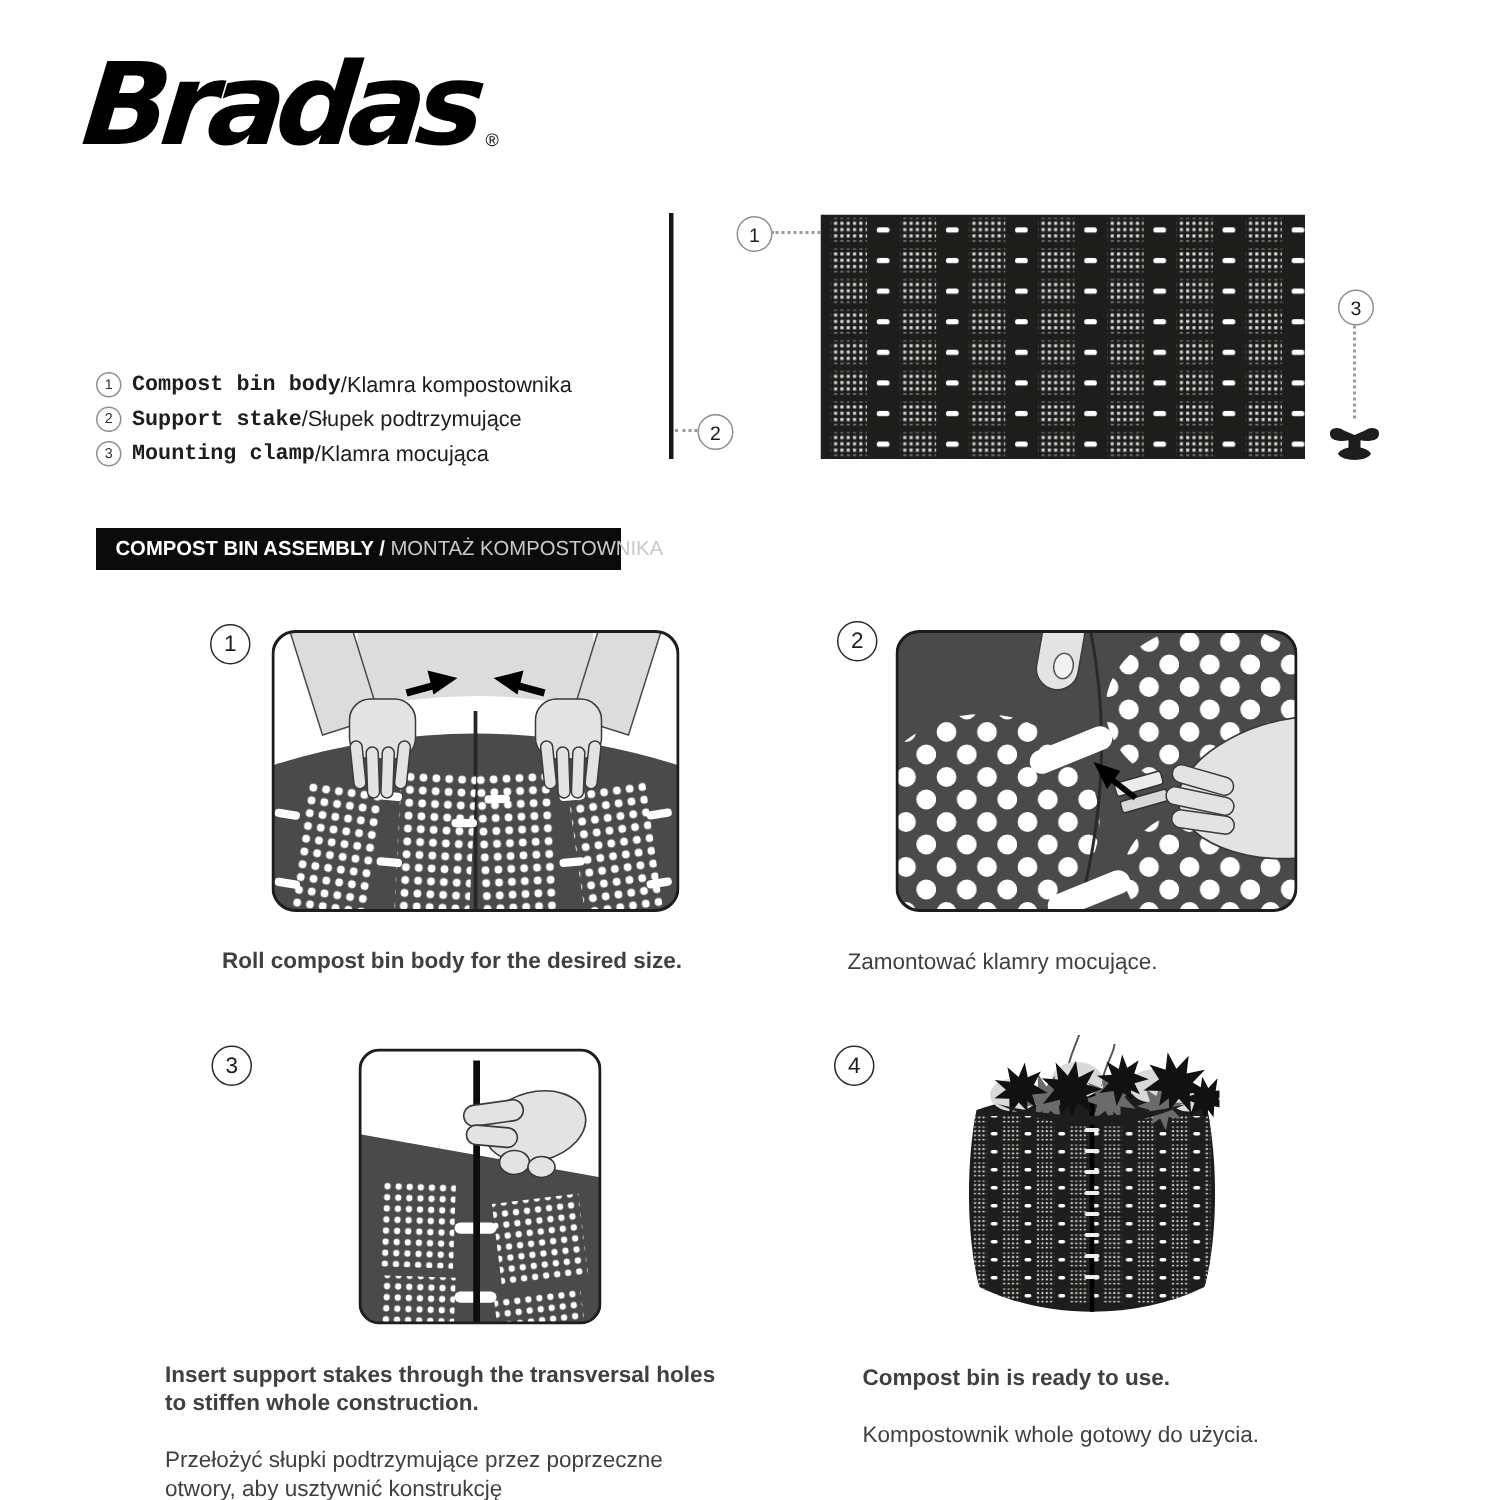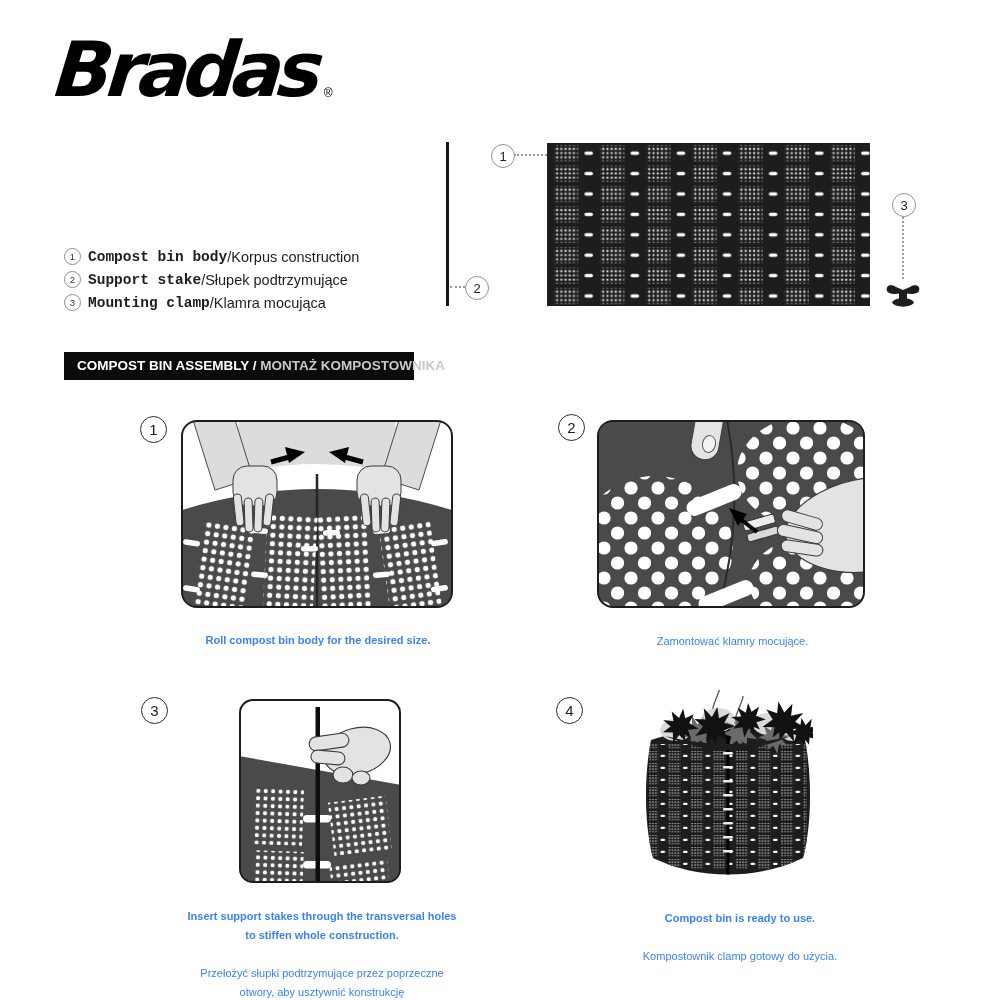--- a/index.html
+++ b/index.html
@@ -22,45 +22,45 @@
   .lbl{position:absolute;width:22px;height:22px;border:1.2px solid #8f8f8f;border-radius:50%;
        background:#fff;display:flex;align-items:center;justify-content:center;
        font-size:13px;color:#1d1d1b;}
   .leader-h{position:absolute;height:0;border-top:2px dotted #9a9a9a;}
   .leader-v{position:absolute;width:0;border-left:2px dotted #9a9a9a;}
   .abs{position:absolute;}
   
   .banner{position:absolute;left:64px;top:352px;width:350px;height:28px;background:#0b0b0b;
           color:#fff;font-size:13.5px;font-weight:bold;line-height:28px;padding-left:13px;
           box-sizing:border-box;white-space:nowrap;}
-  .banner .pl{color:#c9c9c9;font-weight:700;}
+  .banner .pl{color:#c9c9c9;font-weight:400;}
   
   .step-num{position:absolute;width:25px;height:25px;border:1.6px solid #2a2a2a;border-radius:50%;
             display:flex;align-items:center;justify-content:center;font-size:15px;color:#1d1d1b;background:#fff;}
-  .caption{position:absolute;text-align:center;font-size:11px;line-height:19px;
-           color:#3b82f6;white-space:pre-line;}
+  .caption{position:absolute;text-align:left;font-size:15px;line-height:19px;
+           color:#404040;white-space:pre-line;}
   .caption .en{font-weight:bold;display:block;}
   .caption .pl{font-weight:400;display:block;}
 </style>
 </head>
 <body>
 
 <div id="page">
 
   <div class="logo-wrap">
     <span class="logo-text">Bradas</span>
     <span class="logo-reg">®</span>
   </div>
 
   <div class="parts-list">
     <div class="part-row">
       <span class="part-num">1</span>
       <span class="part-en">Compost bin body</span>
         <span> / </span>
-        <span>Korpus construction</span>
+        <span>Klamra kompostownika</span>
     </div>
     <div class="part-row">
       <span class="part-num">2</span>
       <span class="part-en">Support stake</span>
         <span> /</span>
         <span>Słupek podtrzymujące</span>
     </div>
     <div class="part-row">
       <span class="part-num">3</span>
       <span class="part-en">Mounting clamp</span>
@@ -299,16 +299,16 @@
         <use href="#leaf" transform="translate(-14,-4) rotate(10) scale(1.2)" fill="#111"></use>
         <use href="#leaf" transform="translate(20,-10) rotate(-40) scale(1.0)" fill="#111"></use>
         <use href="#leaf" transform="translate(56,-8) rotate(25) scale(1.25)" fill="#111"></use>
         <use href="#leaf" transform="translate(76,2) rotate(-10) scale(0.9)" fill="#111"></use>
         <path d="M-63,6 Q0,22 63,6 Q0,34 -63,6 Z" fill="#1d1d1b"></path>
       </g>
     </g>
   </svg>
   <div class="caption" style="left:575px;top:890px;width:330px;">
     <span class="en">Compost bin is ready to use.</span>
-    <span class="pl">Kompostownik clamp gotowy do użycia.</span>
+    <span class="pl">Kompostownik whole gotowy do użycia.</span>
   </div>
 
 </div>
 
 </body></html>

